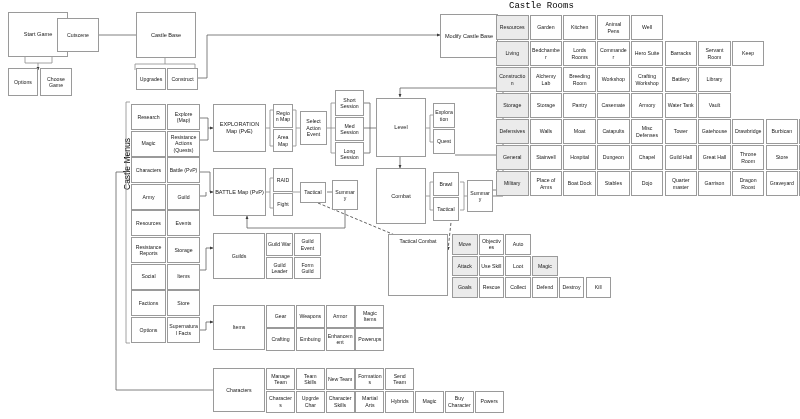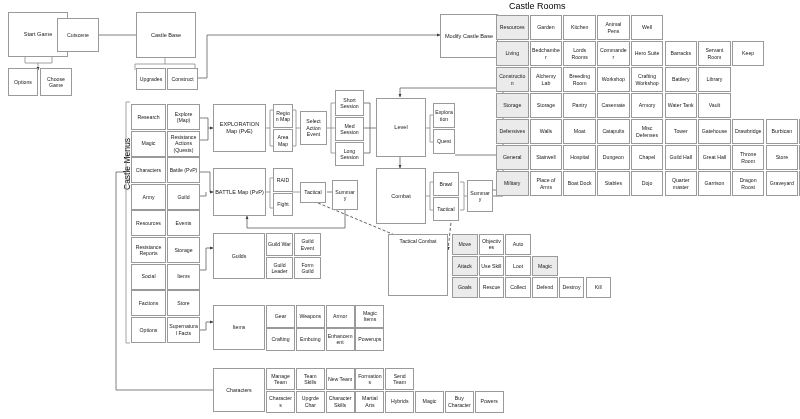--- a/index.html
+++ b/index.html
@@ -25,21 +25,21 @@
     line-height:1.25;
     color:#1a1a1a;
     padding:1px;
     word-break:break-word;
     overflow:hidden;
   }
   .node.shaded{background:#ebebeb;}
   .node.big{font-size:5.6px;}
   .node.title{
     border:none;background:transparent;
-    font-size:9px;color:#000;justify-content:flex-start;
+    font-size:9px;color:#000;justify-content:flex-start;font-family:Liberation Mono, monospace;
   }
   .vlabel{
     position:absolute;
     font-size:8.5px;
     color:#000;
     transform:rotate(-90deg);
     transform-origin:left top;
     white-space:nowrap;
   }
   svg.links{position:absolute;left:0;top:0;width:800px;height:419px;pointer-events:none;}

